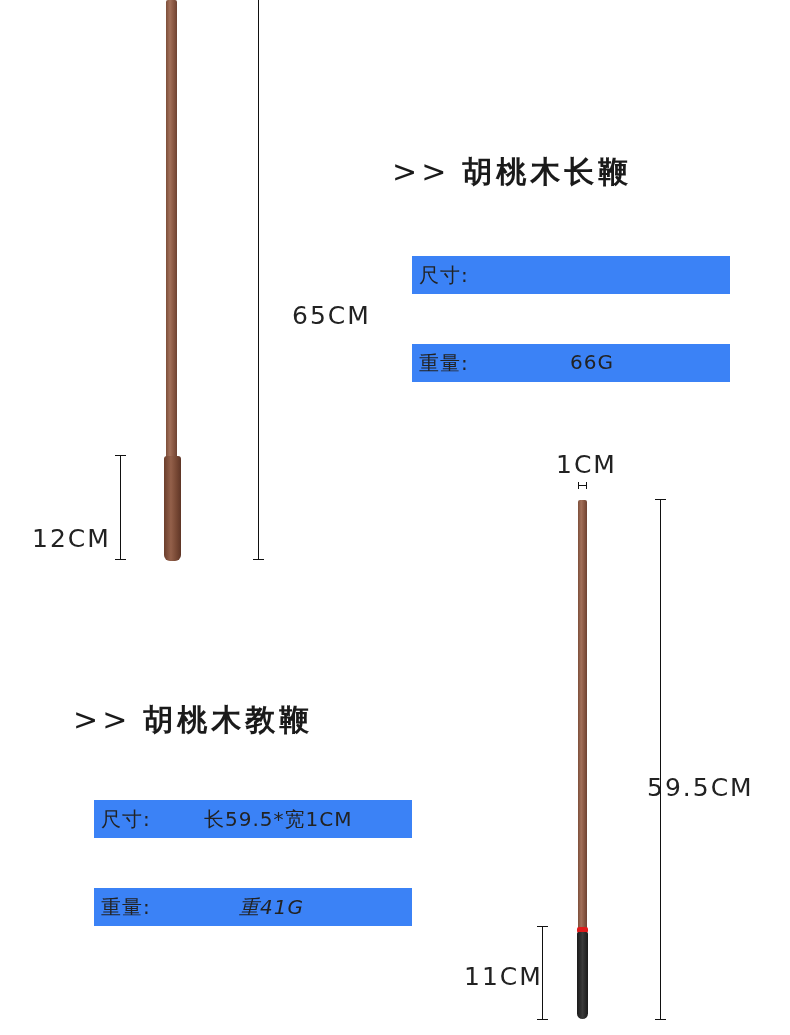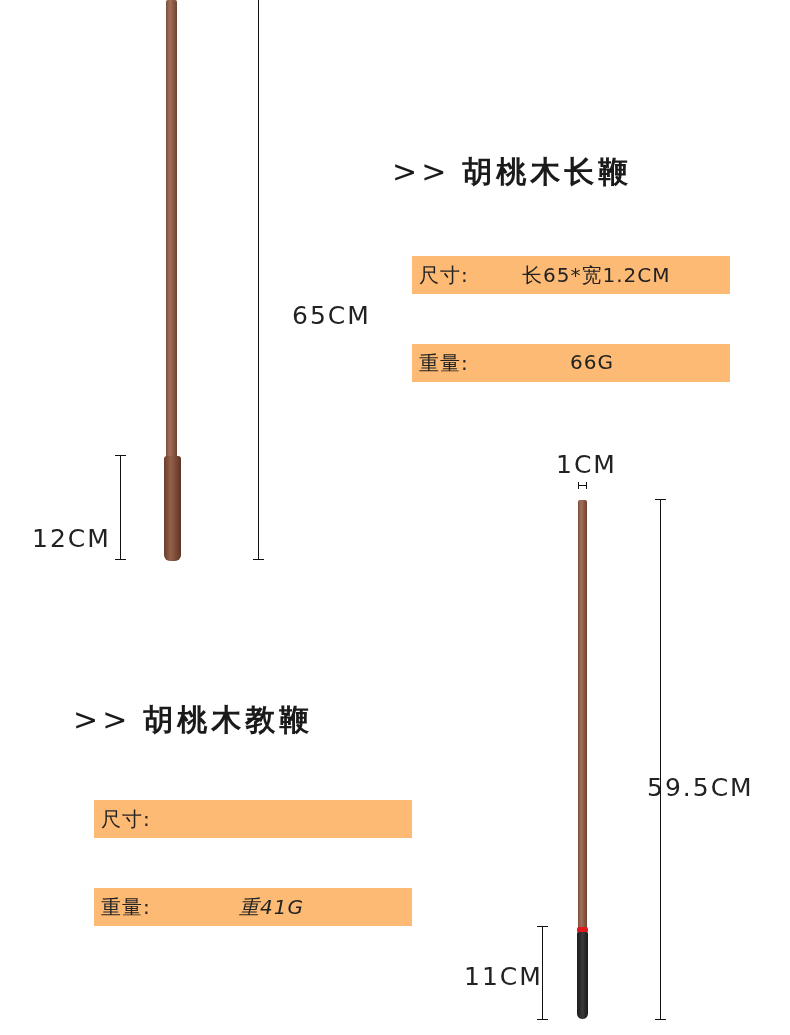--- a/index.html
+++ b/index.html
@@ -8,21 +8,21 @@
   .abs { position:absolute; }
   .rod { position:absolute; border-radius:2px;
          background:linear-gradient(90deg,#7d4e3a 0%,#a2705a 35%,#8c5a45 65%,#6e4232 100%); }
   .handle-wood { position:absolute; border-radius:3px 3px 6px 6px;
          background:linear-gradient(90deg,#6b3e2c 0%,#93604a 40%,#7a4a36 70%,#5e3526 100%); }
   .vline { position:absolute; width:1px; background:#111; }
   .hcap { position:absolute; height:1px; background:#111; }
   .dim { position:absolute; font-size:25px; letter-spacing:2px; color:#222; }
   .title { position:absolute; font-size:30px; font-weight:bold; letter-spacing:4px; color:#1a1a1a; }
   .title .arrows { font-weight:normal; letter-spacing:4px; margin-right:12px; }
-  .spec { position:absolute; background:#fdba74; height:38px; font-size:20px; letter-spacing:1px; color:#222; }
+  .spec { position:absolute; background:#3b82f6; height:38px; font-size:20px; letter-spacing:1px; color:#222; }
   .spec .lbl { position:absolute; left:7px; top:6px; }
   .spec .val { position:absolute; top:6px; }
 </style>
 </head>
 <body>
 
 <div class="rod" style="left:166px; top:0; width:11px; height:460px;"></div>
 <div class="handle-wood" style="left:164px; top:456px; width:17px; height:105px;"></div>
 
 <div class="vline" style="left:258px; top:0; height:560px;"></div>
@@ -32,32 +32,32 @@
 <div class="hcap" style="left:115px; top:455px; width:11px;"></div>
 <div class="vline" style="left:120px; top:455px; height:105px;"></div>
 <div class="hcap" style="left:115px; top:559px; width:11px;"></div>
 <div class="dim" style="left:32px; top:488px;margin-top:36px;">12CM</div>
 
 <div class="title" style="left:392px; top:152px;">
   <span class="arrows">&gt;&gt;</span><span>胡桃木长鞭</span>
 </div>
 <div class="spec" style="left:412px; top:256px; width:318px;">
   <span class="lbl">尺寸:</span>
-  <span class="val" style="left:110px;">长65*宽1.2CM</span>
 </div>
 <div class="spec" style="left:412px; top:344px; width:318px;">
   <span class="lbl">重量:</span>
   <span class="val" style="left:158px;text-align:center;">66G</span>
 </div>
 
 <div class="title" style="left:73px; top:700px;">
   <span class="arrows">&gt;&gt;</span><span>胡桃木教鞭</span>
 </div>
 <div class="spec" style="left:94px; top:800px; width:318px;">
   <span class="lbl">尺寸:</span>
+  <span class="val" style="left:110px;">长59.5*宽1CM</span>
 </div>
 <div class="spec" style="left:94px; top:888px; width:318px;">
   <span class="lbl">重量:</span>
   <span class="val" style="left:145px;font-style:italic;">重41G</span>
 </div>
 
 <div class="dim" style="left:556px; top:442px;margin-top:8px;">1CM</div>
 <div class="hcap" style="left:578px; top:485px; width:9px;"></div>
 <div class="vline" style="left:578px; top:482px; height:7px;"></div>
 <div class="vline" style="left:586px; top:482px; height:7px;"></div>

